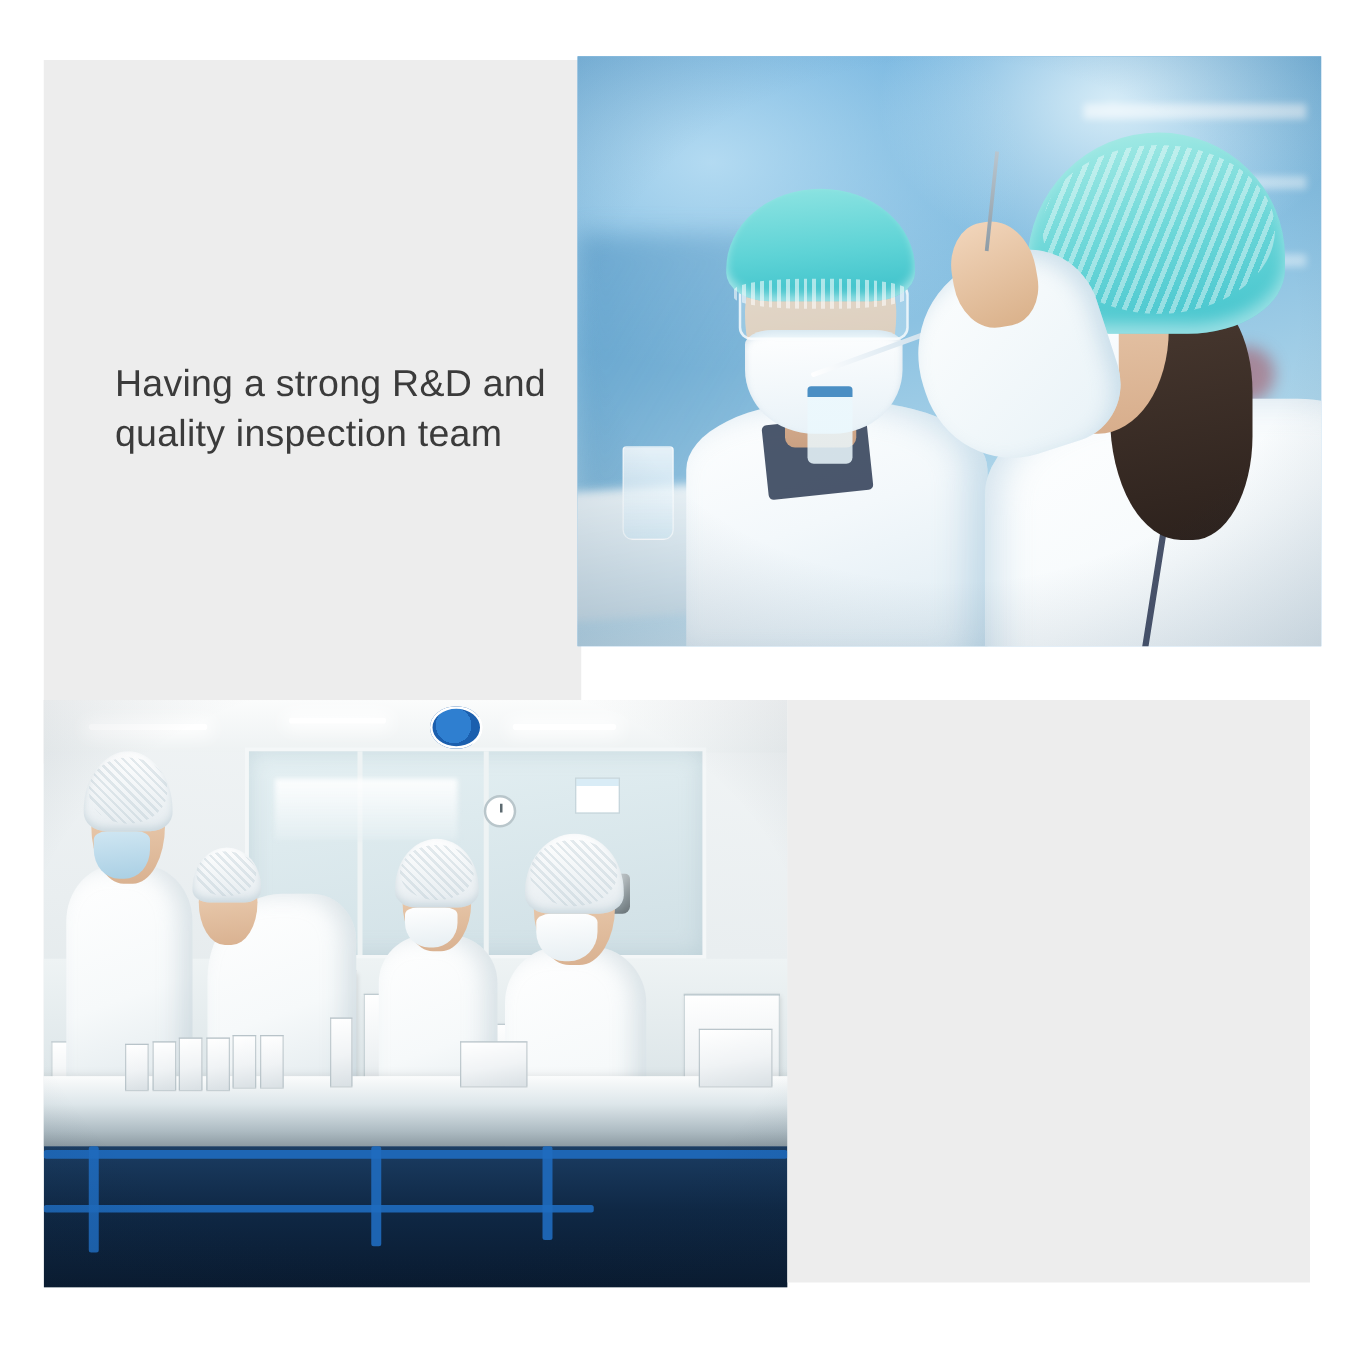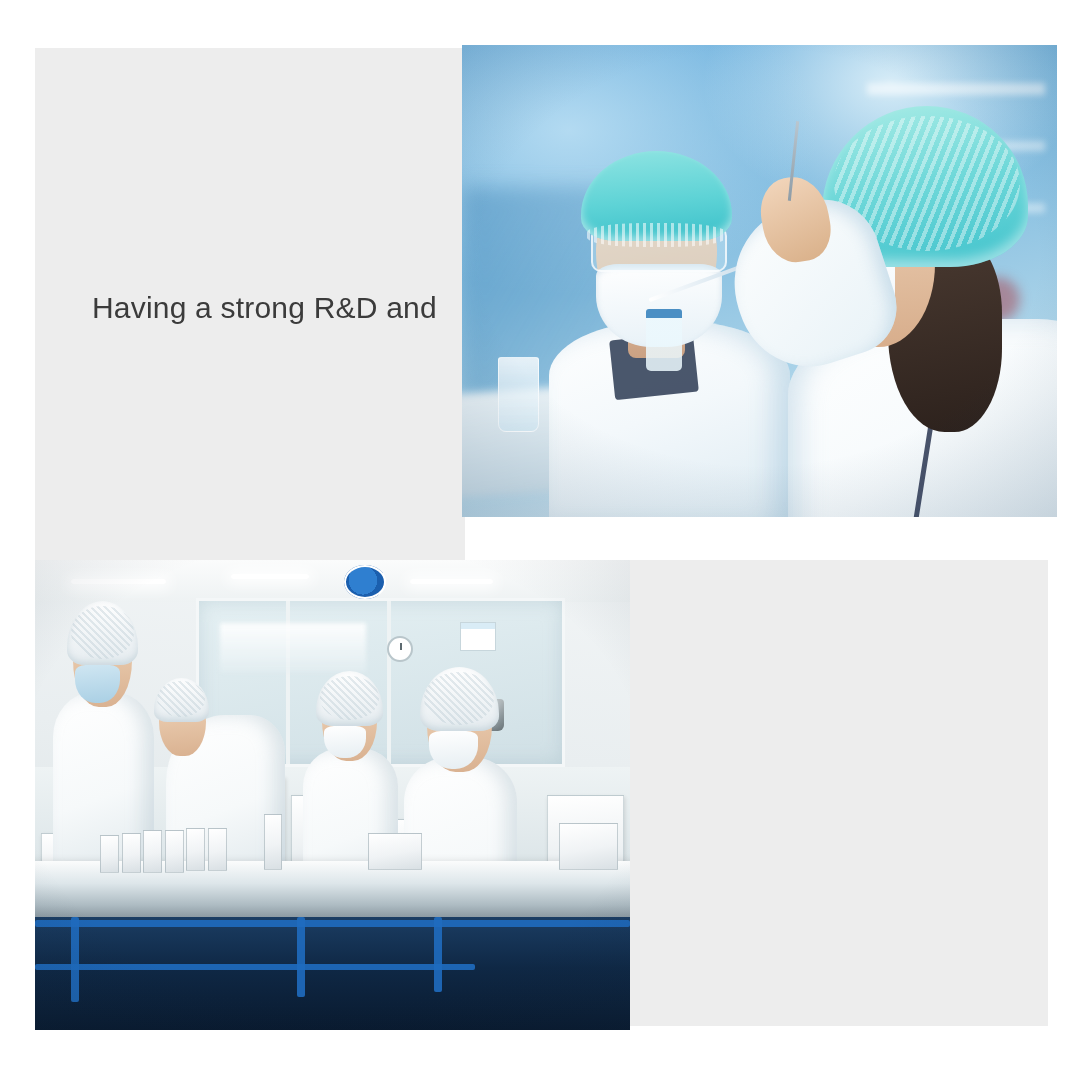--- a/index.html
+++ b/index.html
@@ -319,20 +319,21 @@
   }
 </style>
 </head>
 <body>
 
 <div class="page">
 
   <div class="row1-panel">
     <div class="row1-caption">
       <span class="ln">Having a strong R&amp;D and</span>
+      <span class="ln">quality inspection team</span>
     </div>
   </div>
 
   <div class="row1-photo">
     <div class="lab">
       <div class="lab-bg"></div>
       <div class="lab-bench-left"></div>
       <div class="lab-shelf"></div>
       <div class="lab-colorbits"></div>
       <div class="lab-counter"></div>

